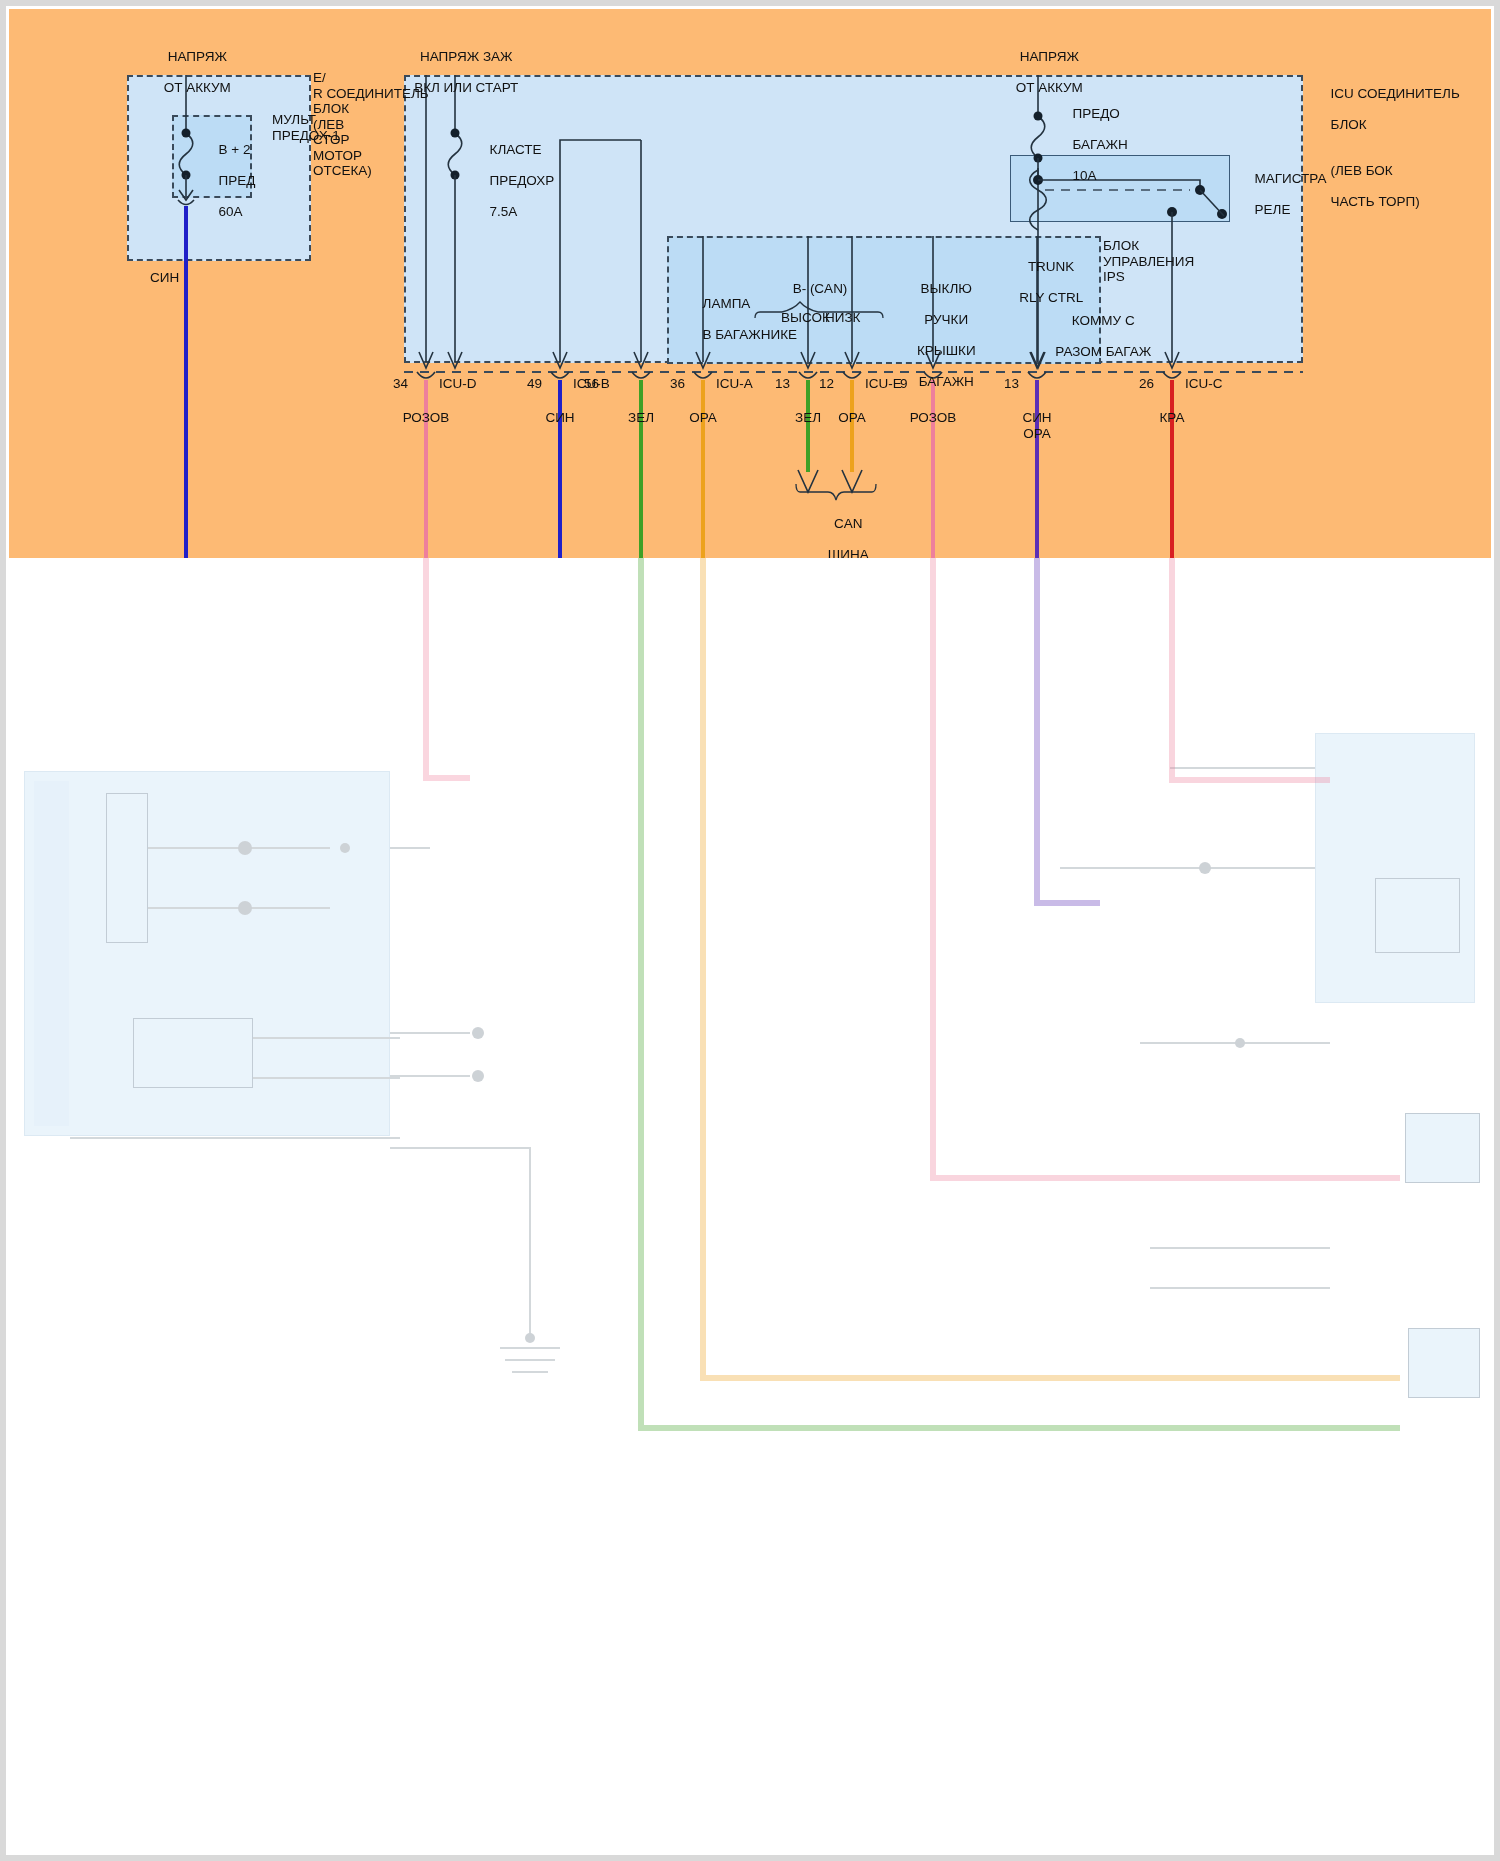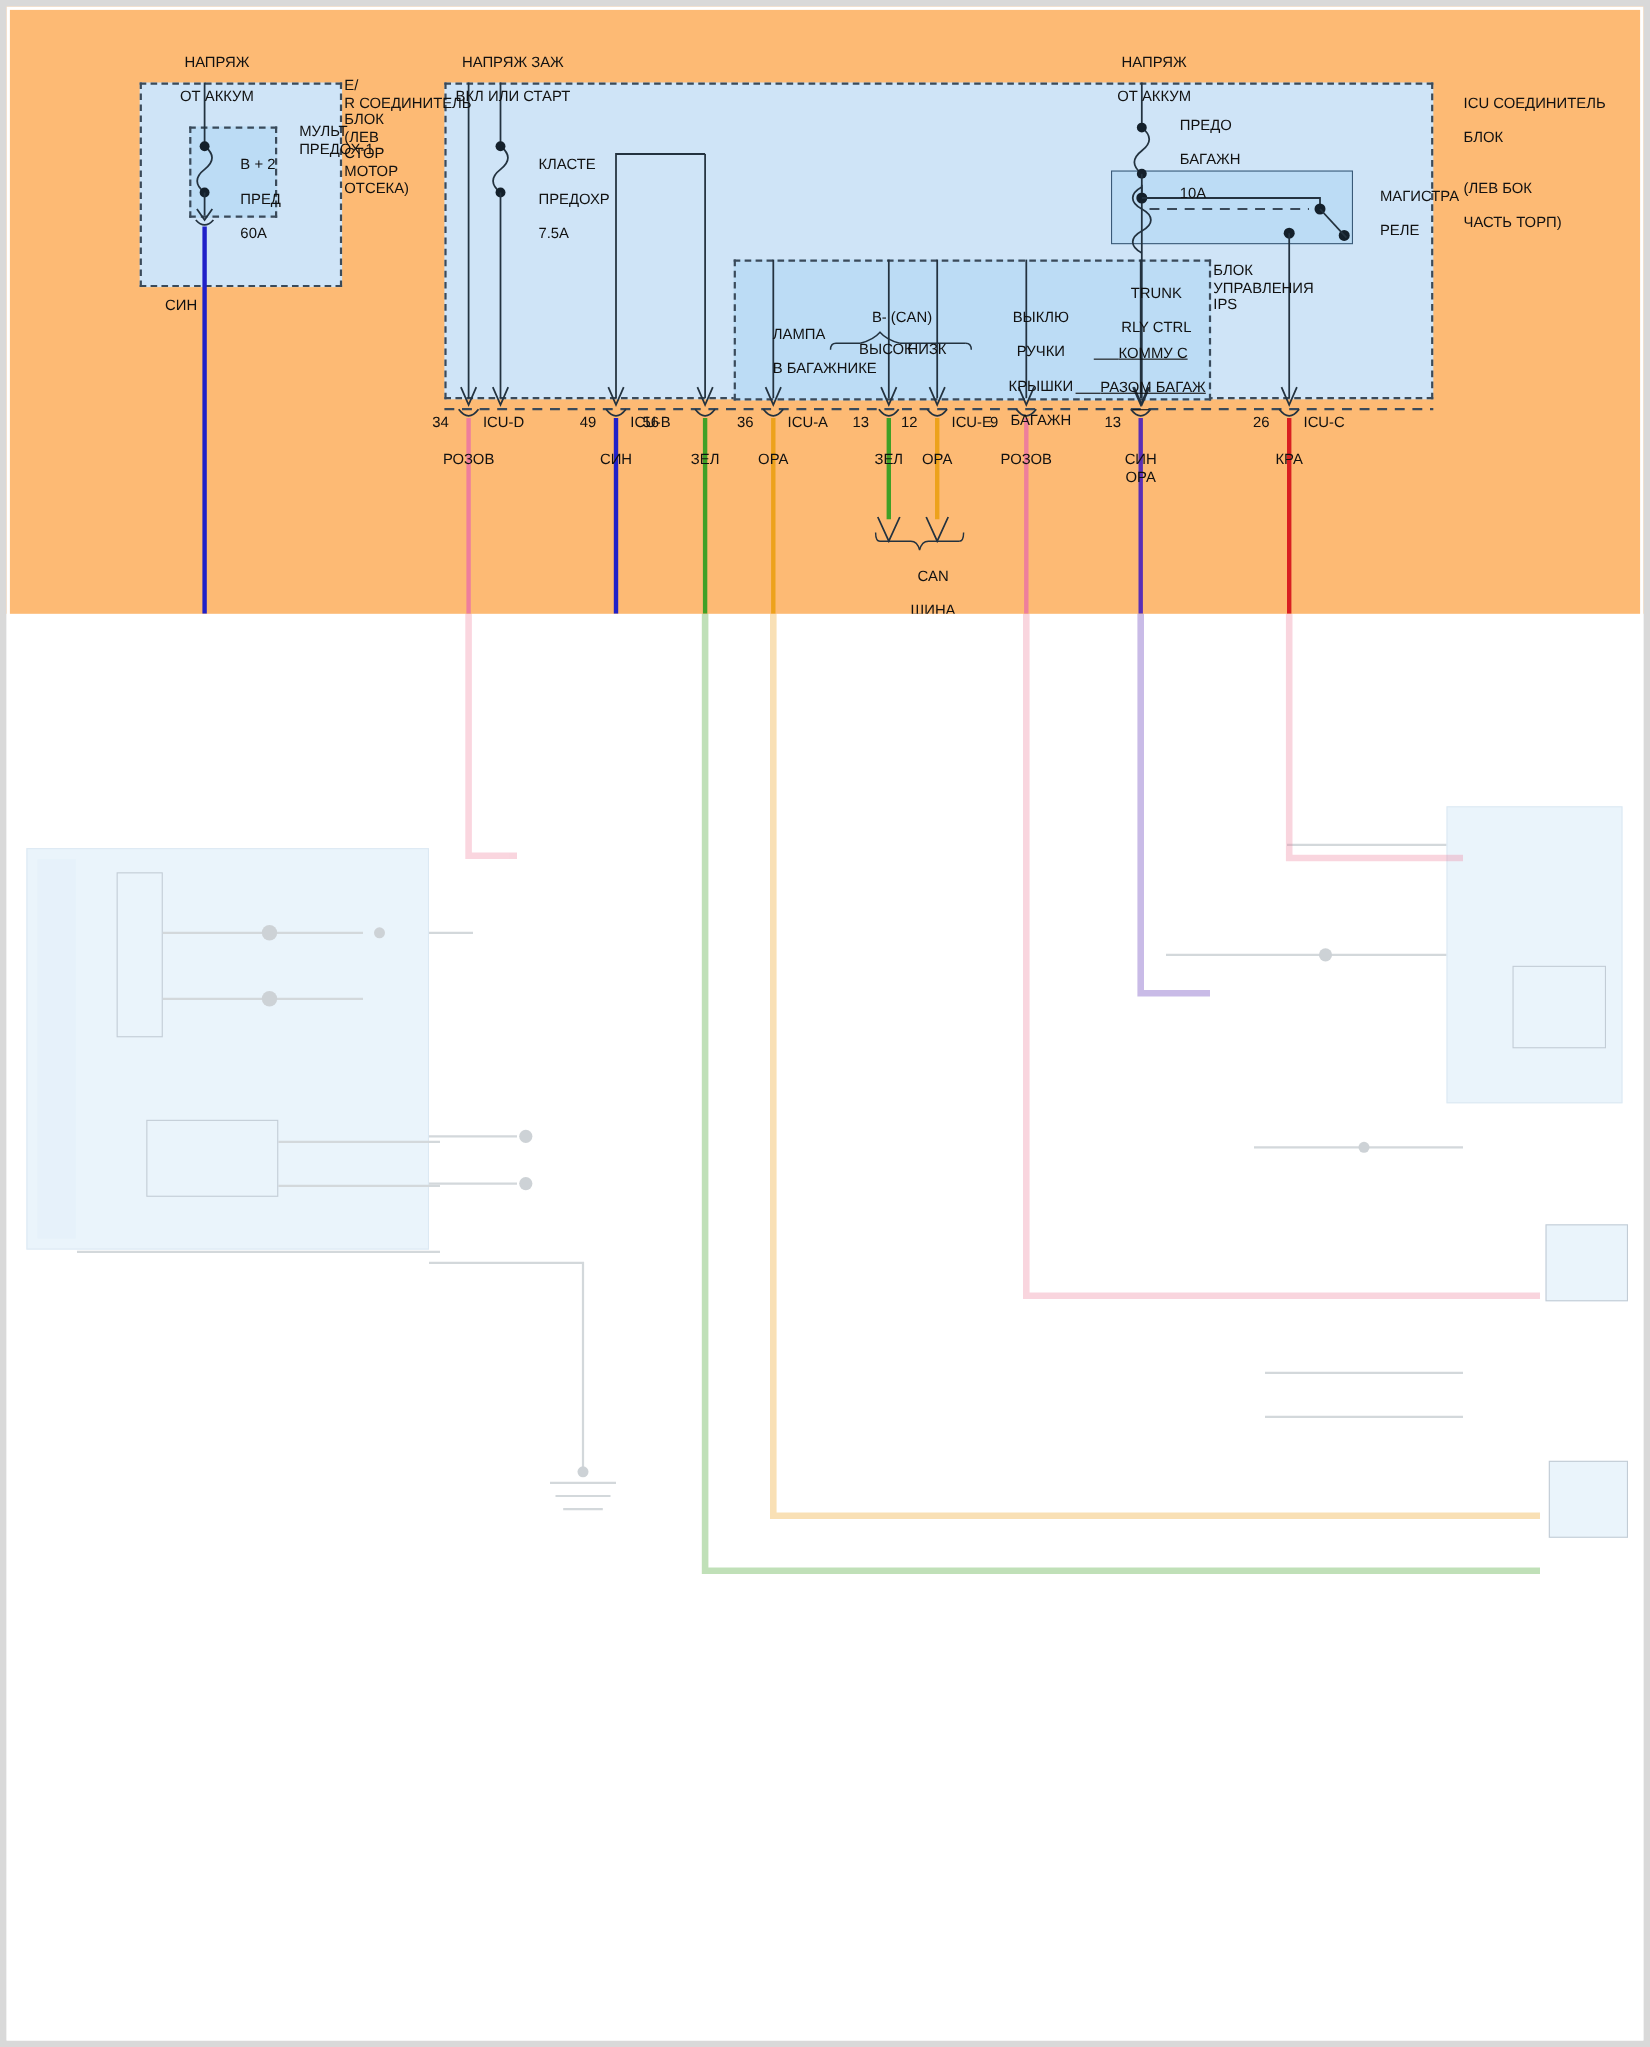--- a/index.html
+++ b/index.html
@@ -287,21 +287,21 @@
       <span>РУЧКИ</span><br>
       <span>КРЫШКИ</span><br>
       <span>БАГАЖН</span>
     </div>
 
     <div class="lbl c" style="left:985px;top:243px;width:110px;">
       <span>TRUNK</span><br>
       <span>RLY CTRL</span>
     </div>
 
-    <div class="lbl c" style="left:977px;top:297px;width:120px;text-decoration:underline;">
+    <div class="lbl c" style="left:1032px;top:297px;width:120px;">
       <span>КОММУ С</span><br>
       <span>РАЗОМ БАГАЖ</span>
     </div>
 
     <div class="lbl c" style="left:790px;top:500px;width:94px;">
       <span>CAN</span><br>
       <span>ШИНА</span>
     </div>
 
     <div class="lbl" style="left:150px;top:270px;">СИН</div>

